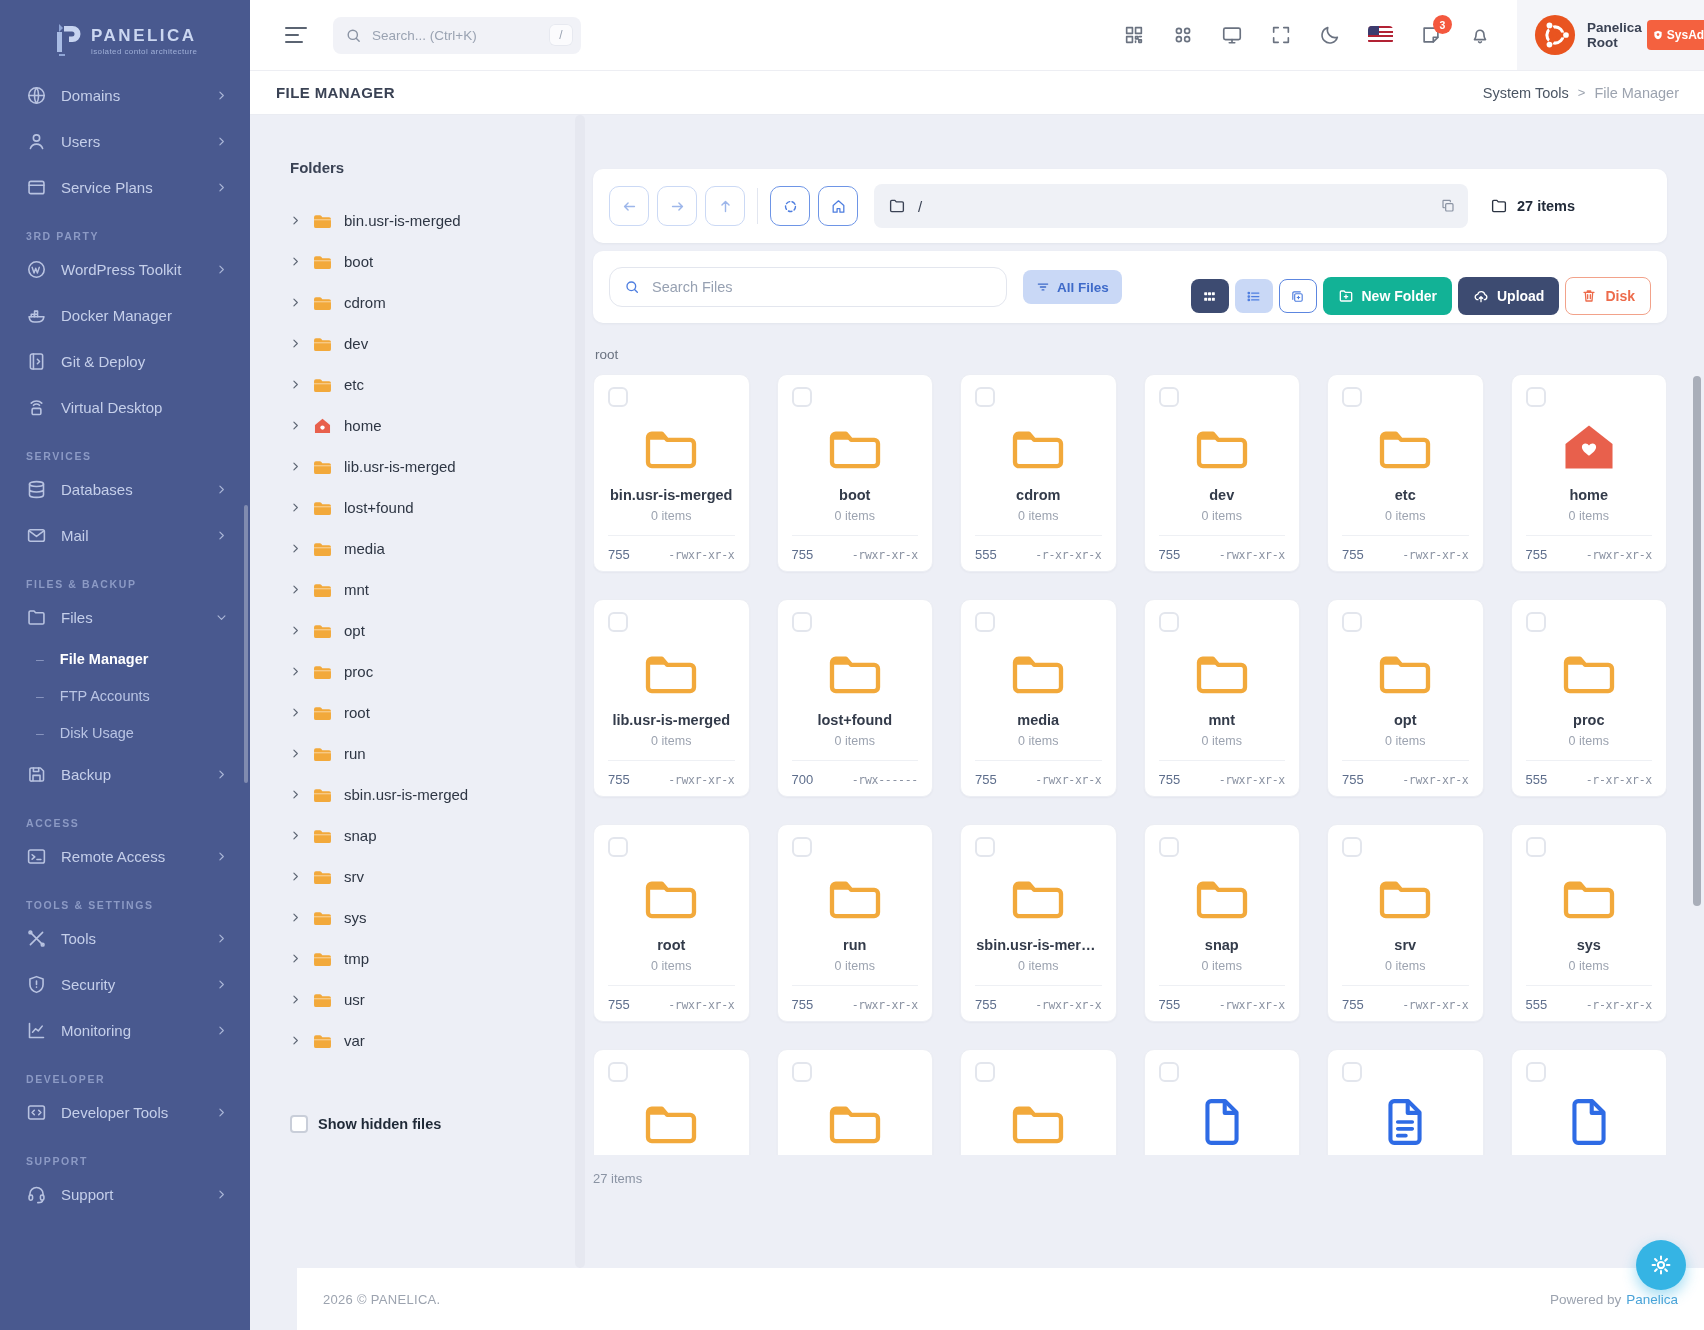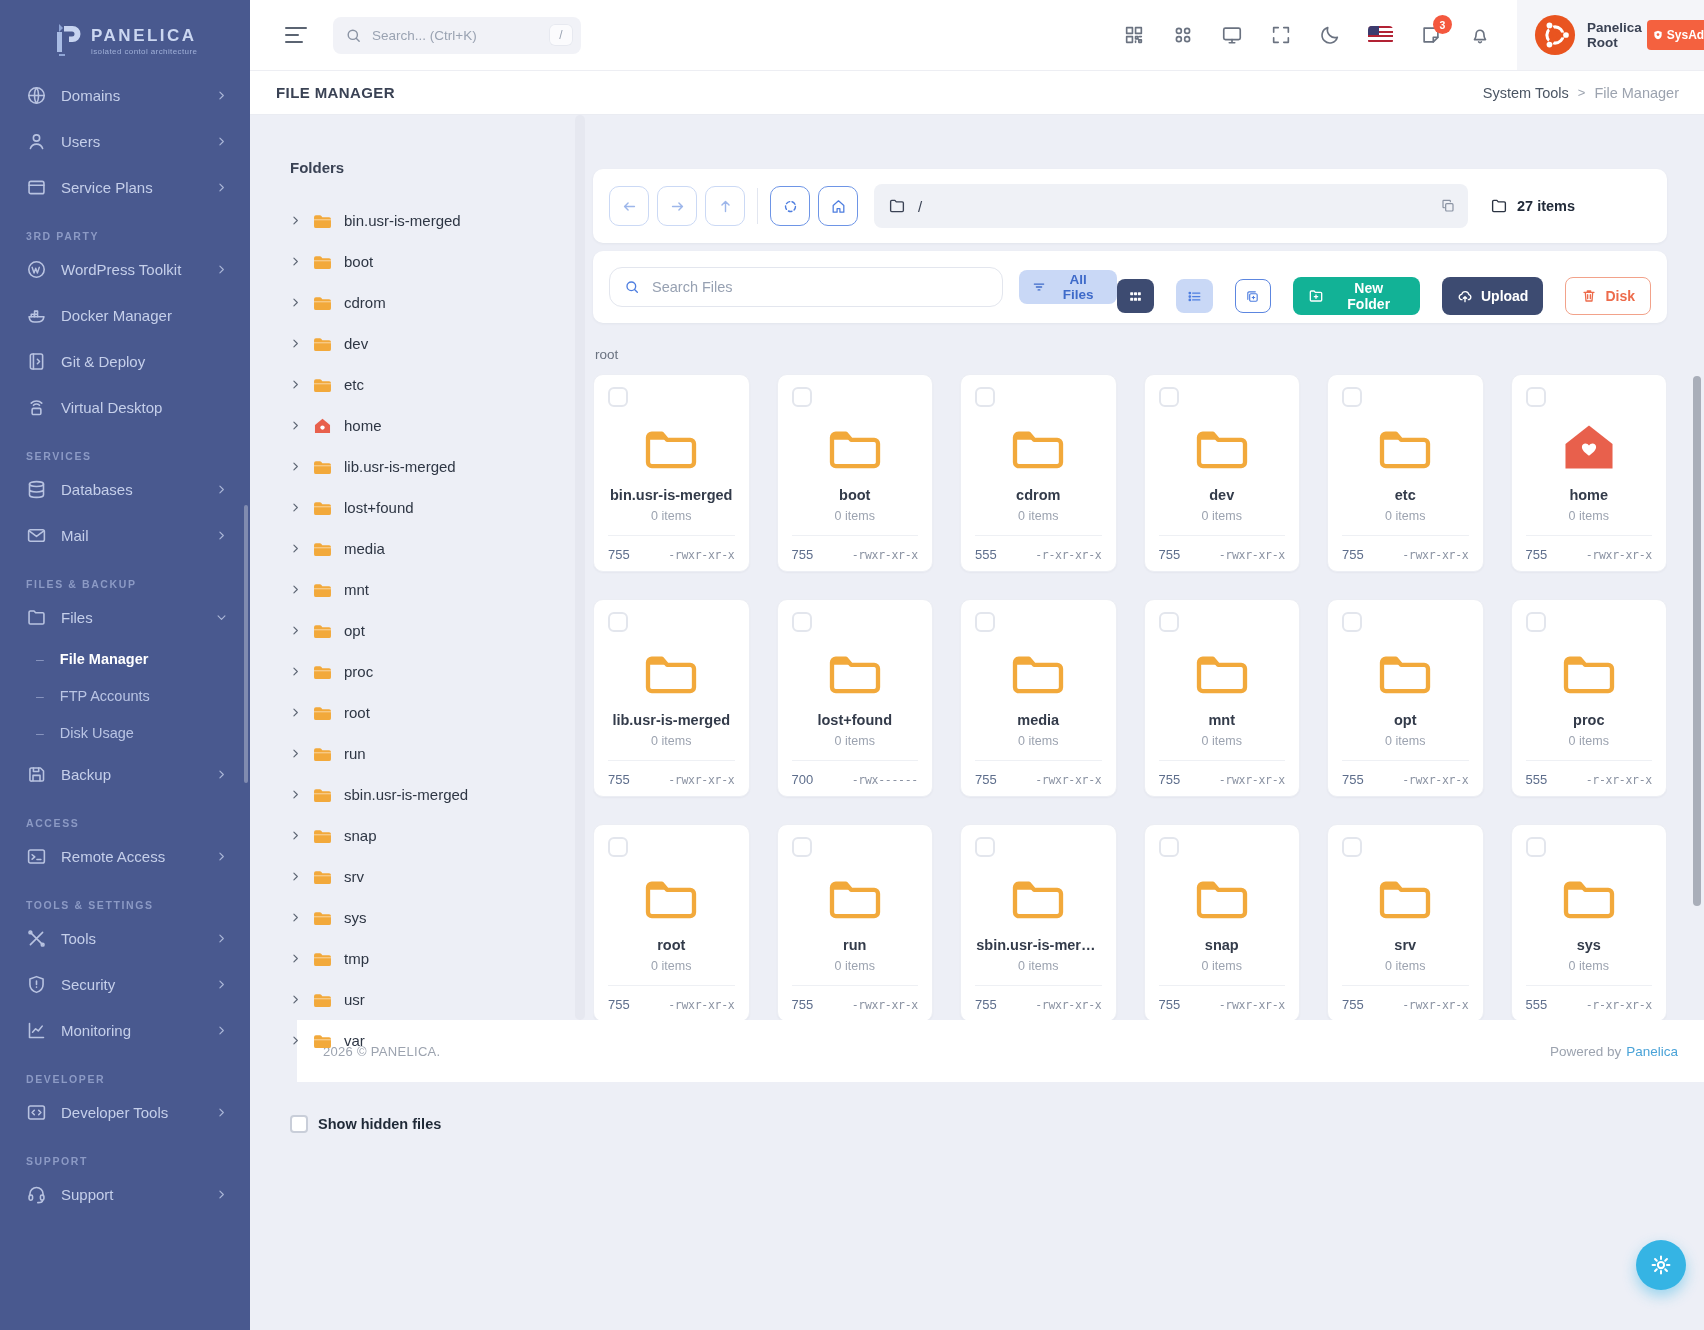--- a/index.html
+++ b/index.html
@@ -1,19 +1,19 @@
 <!DOCTYPE html>
 <html><head>
 <meta charset="utf-8">
 <title>Panelica — File Manager</title>
 <style>
   html,body{margin:0;padding:0;}
   body{width:1704px;height:1330px;overflow:hidden;background:#EDEFF6;
        font-family:"Liberation Sans","DejaVu Sans",sans-serif;-webkit-font-smoothing:antialiased;}
-  .app{display:flex;width:1704px;height:1082px;}
+  .app{display:flex;width:1704px;height:1330px;}
   button{font-family:inherit;border:none;background:none;cursor:pointer;padding:0;}
   input{font-family:inherit;outline:none;}
 
   
   .sidebar{position:relative;width:250px;min-width:250px;height:1330px;background:#49598F;color:#C9D2EC;overflow:hidden;}
   .logo{display:flex;align-items:center;gap:9px;margin:24px 0 14px 56px;}
   .logo-mark svg{display:block;}
   .logo-text{display:flex;flex-direction:column;}
   .logo-name{font-size:17px;font-weight:800;letter-spacing:2.5px;color:#CBD7F1;}
   .logo-tag{font-size:8px;color:#9FAFD8;letter-spacing:.4px;margin-top:1px;}
@@ -101,21 +101,21 @@
   .count .ctext{font-size:14.5px;font-weight:800;}
 
   .toolbar2{height:72px;display:flex;align-items:center;padding:0 16px;box-sizing:border-box;margin-top:8px;}
   .fsearch{width:398px;height:40px;border:1px solid #E3E6EE;border-radius:13px;display:flex;align-items:center;gap:10px;padding:0 14px;box-sizing:border-box;}
   .fsearch .s{display:inline-flex;color:#4E7EE0;}
   .fsearch .s svg{width:16px;height:16px;}
   .fsearch input{flex:1;border:none;font-size:14.5px;color:#4B5563;min-width:0;}
   .fsearch input::placeholder{color:#97A1B2;}
   .allfiles{margin-left:16px;height:34px;padding:0 13px;border-radius:8px;background:#C9D8F6;color:#3E6AC9;font-size:13.5px;font-weight:700;display:flex;align-items:center;gap:7px;}
   .allfiles svg{width:14px;height:14px;}
-  .right-actions{margin-left:auto;display:flex;align-items:center;gap:22px;margin-top:18px;}
+  .right-actions{margin-left:auto;display:flex;align-items:center;gap:6px;margin-top:18px;}
   .view{width:38px;height:34px;border-radius:8px;display:flex;align-items:center;justify-content:center;}
   .view svg{width:15px;height:15px;}
   .view.gridv{background:#3D4B71;color:#fff;}
   .view.listv{background:#C9D8F6;color:#4E7EE0;}
   .view.pagesv{background:#fff;border:1.5px solid #5C86E0;color:#4E7EE0;}
   .btn{height:38px;border-radius:8px;padding:0 15px;font-size:14px;font-weight:700;display:flex;align-items:center;gap:8px;}
   .btn svg{width:16px;height:16px;}
   .btn.green{background:#12B296;color:#fff;}
   .btn.navy{background:#3D4B71;color:#fff;justify-content:space-between;}
   .btn.trashb{background:#fff;border:1.5px solid #F2A28A;color:#ED6B4B;}

